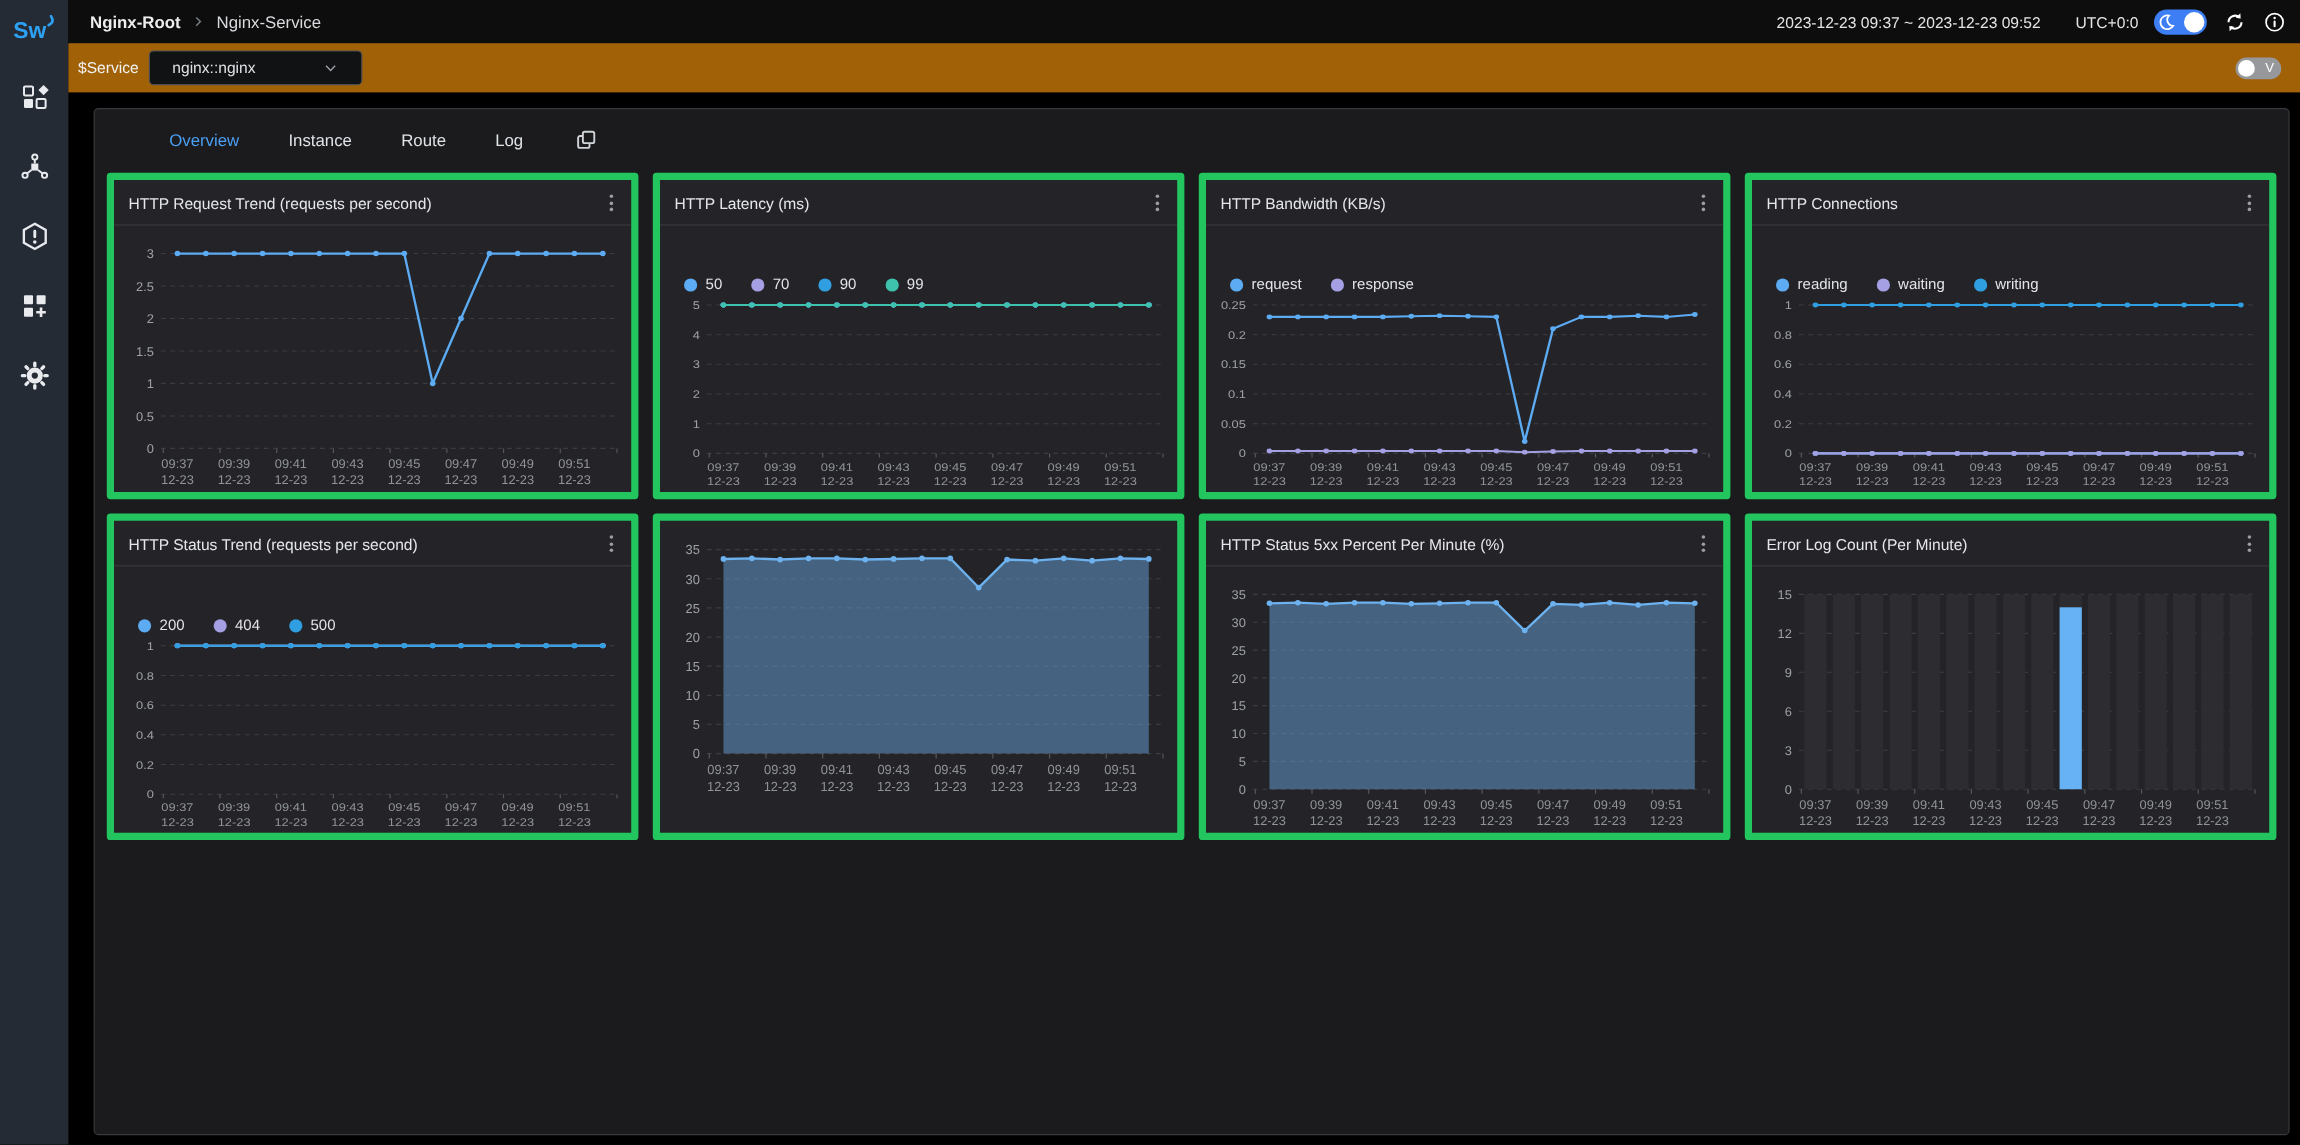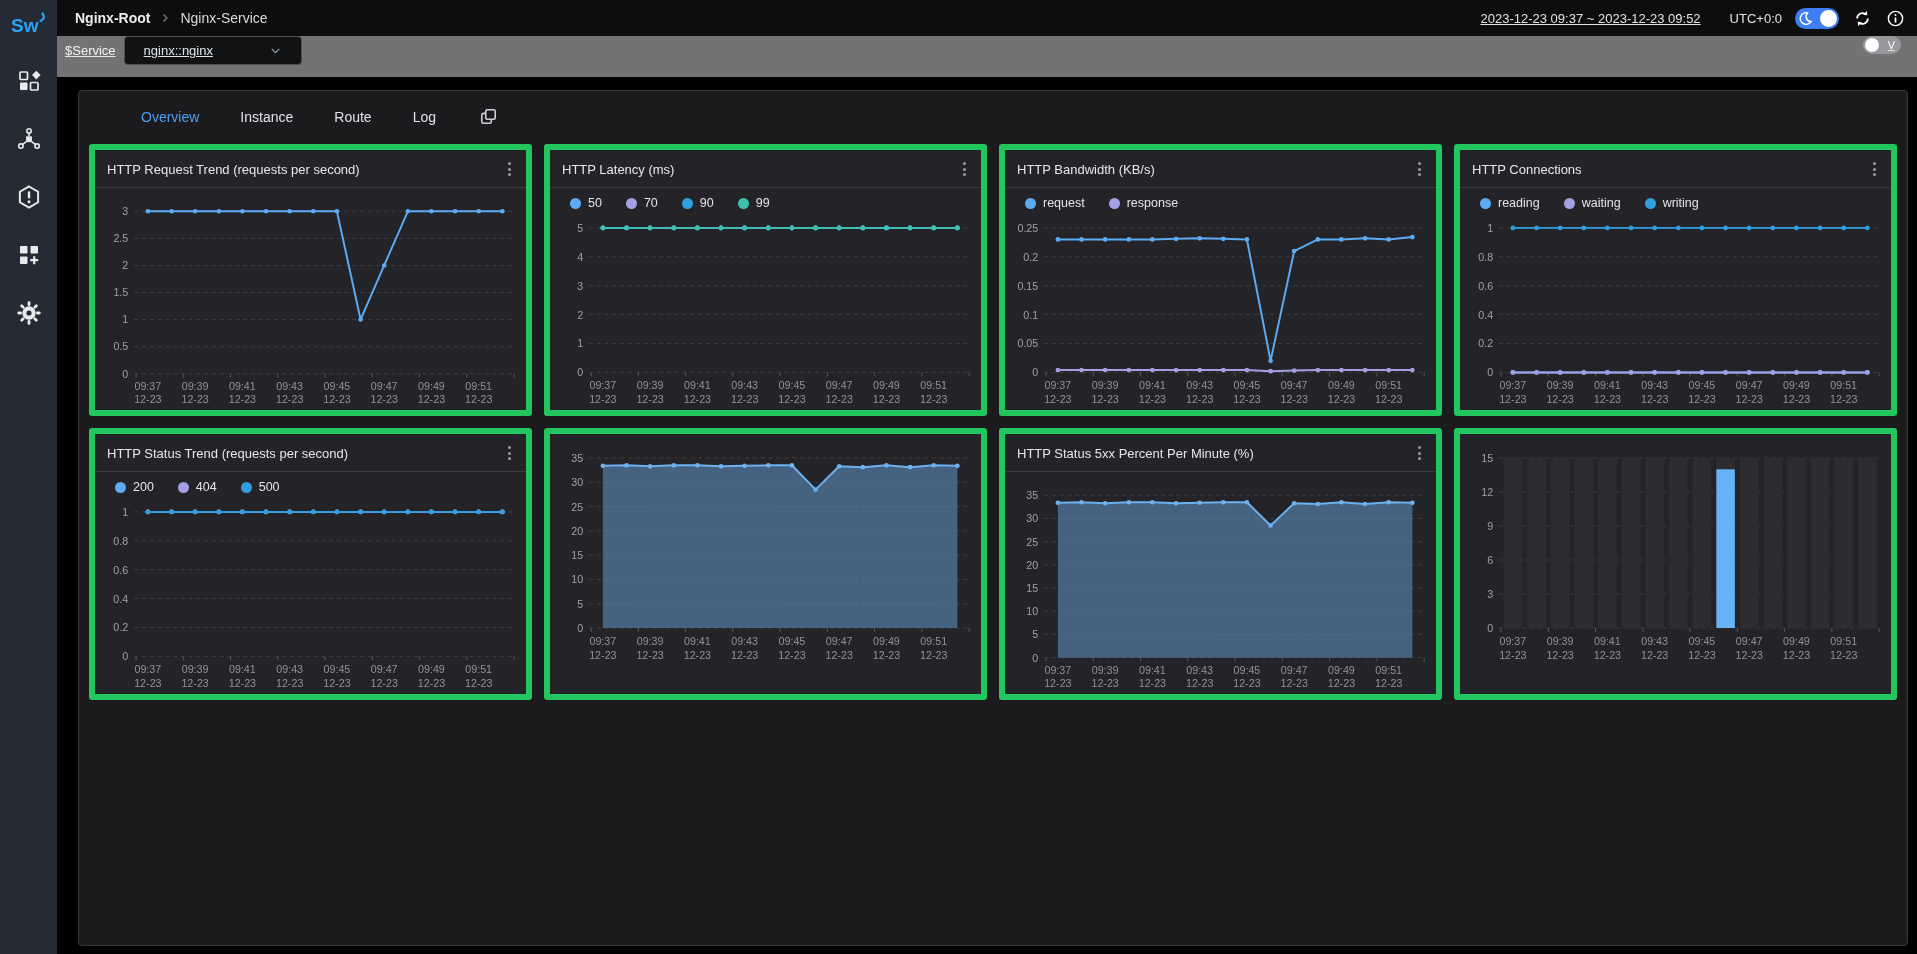--- a/index.html
+++ b/index.html
@@ -13,27 +13,27 @@
   .nav { display:flex; flex-direction:column; gap:32px; margin-top:26px; align-items:center; }
   .nav-btn { width:26px; height:26px; cursor:pointer; display:flex; align-items:center; justify-content:center; }
 
   
   .main { flex:1; display:flex; flex-direction:column; min-width:0; }
   .topbar { height:36px; background:#0d0d0d; display:flex; align-items:center; justify-content:space-between; padding:0 12px 0 18px; }
   .breadcrumb { display:flex; align-items:center; gap:9px; font-size:14px; }
   .crumb-root { font-weight:700; color:#ededed; cursor:pointer; }
   .crumb-cur { color:#d8dadd; }
   .top-right { display:flex; align-items:center; gap:13px; font-size:13px; color:#e4e4e4; }
-  .time-range { cursor:pointer; margin-right:16px;text-decoration:underline; }
+  .time-range { cursor:pointer; margin-right:16px; }
   .theme-toggle { width:44px; height:21px; border-radius:11px; background:#3d7ef5; position:relative; cursor:pointer; flex-shrink:0; }
   .theme-knob { position:absolute; right:2px; top:2px; width:17px; height:17px; border-radius:50%; background:#fff; }
   .theme-moon { position:absolute; left:3px; top:3px; }
   .icon-btn { width:20px; height:20px; cursor:pointer; display:flex; align-items:center; justify-content:center; }
 
-  .servicebar { height:41px; background:#737373; display:flex; align-items:flex-start; justify-content:space-between; padding:0 16px 0 8px;text-decoration:underline; }
+  .servicebar { height:41px; background:#a16207; display:flex; align-items:center; justify-content:space-between; padding:0 16px 0 8px; }
   .svc-left { display:flex; align-items:center; gap:8px; }
   .svc-label { font-size:13px; color:#f2f2f2; }
   .select { width:178px; height:29px; background:#111214; border:1px solid #4b4e53; border-radius:4px; display:flex; align-items:center; justify-content:space-between; padding:0 19px; cursor:pointer; }
   .select-value { font-size:13px; color:#dfe2e5; }
   .v-toggle { width:38px; height:18px; border-radius:9px; background:#96989c; position:relative; display:flex; align-items:center; justify-content:flex-end; padding-right:6px; cursor:pointer; }
   .v-knob { position:absolute; left:2px; top:2px; width:14px; height:14px; background:#fff; border-radius:50%; }
   .v-label { font-size:11px; color:#fff; }
 
   
   .panel { margin:13px 9px 8px 21px; flex:1; background:#1b1b1d; border:1px solid #39393d; border-radius:4px; overflow:hidden; display:flex; flex-direction:column; }
@@ -42,21 +42,21 @@
   .tab.active { color:#4a9ff5; }
   .tab-icon { cursor:pointer; display:flex; margin-left:2px; }
   .grid { display:grid; grid-template-columns:repeat(4,1fr); gap:12px; margin:14px 10px 0 10px; }
 
   .card { background:#242428; border:6px solid #22c55e; border-radius:3px; height:272px; display:flex; flex-direction:column; overflow:hidden; }
   .card-header { display:flex; align-items:center; justify-content:space-between; padding:9px 10px 8px 12px; border-bottom:1px solid #39393e; flex-shrink:0; }
   .card-title { font-size:13px; color:#e5e7ea; }
   .kebab { display:flex; flex-direction:column; gap:2.5px; padding:3px 5px; cursor:pointer; }
   .kebab i { width:3px; height:3px; border-radius:50%; background:#9a9da1; display:block; }
   .card-body { flex:1; padding:4px 6px 0 6px; display:flex; flex-direction:column; min-height:0; }
-  .legend { display:flex; gap:24px; padding:4px 0 0 14px; align-items:flex-start; height:24px; flex-shrink:0; }
+  .legend { display:flex; gap:24px; padding:4px 0 0 14px; align-items:flex-end; height:24px; flex-shrink:0;margin-top:28px; }
   .legend-item { display:flex; align-items:center; gap:7px; cursor:pointer; }
   .legend-dot { width:11px; height:11px; border-radius:50%; flex-shrink:0; }
   .legend-label { font-size:12.5px; color:#e2e4e7; }
   .chart-svg { display:block; }
   .chart-svg.no-legend { margin-top:4px; }
   svg text { font-family:"Liberation Sans",sans-serif; }
   .tick-label { font-size:11px; fill:#9da1a6; }
   .x-label { font-size:11px; fill:#8f9398; }
 </style>
 </head>
@@ -858,20 +858,28 @@
                 <text class="x-label" x="290.6" y="203" text-anchor="middle">09:47</text>
                 <text class="x-label" x="290.6" y="217" text-anchor="middle">12-23</text>
                 <text class="x-label" x="339.1" y="203" text-anchor="middle">09:49</text>
                 <text class="x-label" x="339.1" y="217" text-anchor="middle">12-23</text>
                 <text class="x-label" x="387.6" y="203" text-anchor="middle">09:51</text>
                 <text class="x-label" x="387.6" y="217" text-anchor="middle">12-23</text>
               </svg>
             </div>
           </div>
           <div class="card">
+            <div class="card-header">
+              <span class="card-title">Error Log Count (Per Minute)</span>
+              <span class="kebab">
+                <i></i>
+                <i></i>
+                <i></i>
+              </span>
+            </div>
             <div class="card-body">
               <svg class="chart-svg no-legend" width="100%" height="224" viewBox="0 0 430 224" preserveAspectRatio="none">
                 <line x1="34" y1="186.0" x2="424" y2="186.0" stroke="#3d3d41" stroke-dasharray="4 4" stroke-width="1"></line>
                 <text class="tick-label" x="28" y="190" text-anchor="end">0</text>
                 <line x1="34" y1="152.0" x2="424" y2="152.0" stroke="#3d3d41" stroke-dasharray="4 4" stroke-width="1"></line>
                 <text class="tick-label" x="28" y="156" text-anchor="end">3</text>
                 <line x1="34" y1="118.0" x2="424" y2="118.0" stroke="#3d3d41" stroke-dasharray="4 4" stroke-width="1"></line>
                 <text class="tick-label" x="28" y="122" text-anchor="end">6</text>
                 <line x1="34" y1="84.0" x2="424" y2="84.0" stroke="#3d3d41" stroke-dasharray="4 4" stroke-width="1"></line>
                 <text class="tick-label" x="28" y="88" text-anchor="end">9</text>

